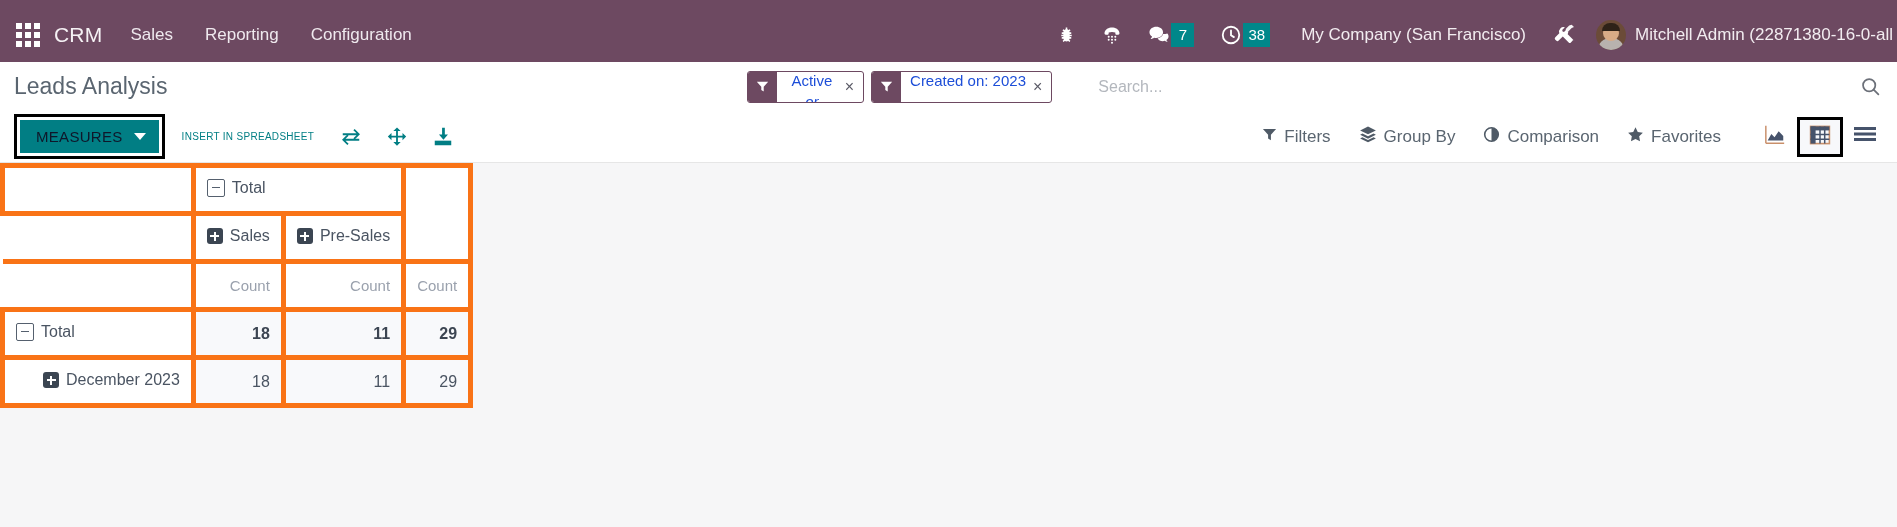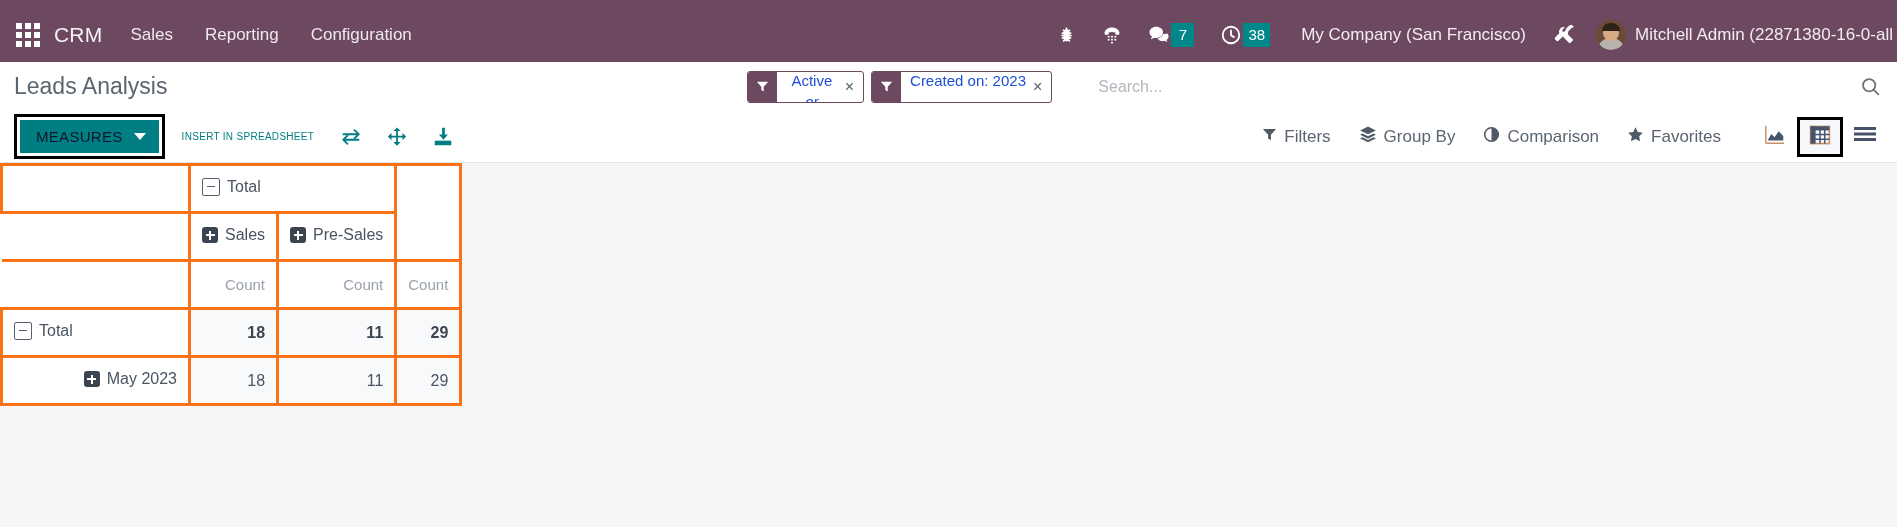--- a/index.html
+++ b/index.html
@@ -339,21 +339,21 @@
     padding: 0;
   }
   table.pivot {
     border-collapse: collapse;
     background: #ffffff;
     font-size: 16px;
     color: #4a5462;
     table-layout: fixed;
   }
   table.pivot th, table.pivot td {
-    border: 3px solid #f97316;
+    border: 5px solid #f97316;
     padding: 0 11px;
     height: 48px;
     box-sizing: border-box;
     font-weight: 400;
     vertical-align: middle;
   }
   th.corner {
     border-left: none;
     border-top: none;
     width: 188px;
@@ -692,21 +692,21 @@
           </span>
         </td>
         <td class="num bold col-w">18</td>
         <td class="num bold col-w2">11</td>
         <td class="num bold col-w3">29</td>
       </tr>
       <tr>
         <td class="rowhead indent">
           <span class="toggler">
             <span class="sq-plus"></span>
-            <span>May 2023</span>
+            <span>December 2023</span>
           </span>
         </td>
         <td class="num col-w">18</td>
         <td class="num col-w2">11</td>
         <td class="num col-w3">29</td>
       </tr>
     </tbody>
   </table>
 </div>
 

